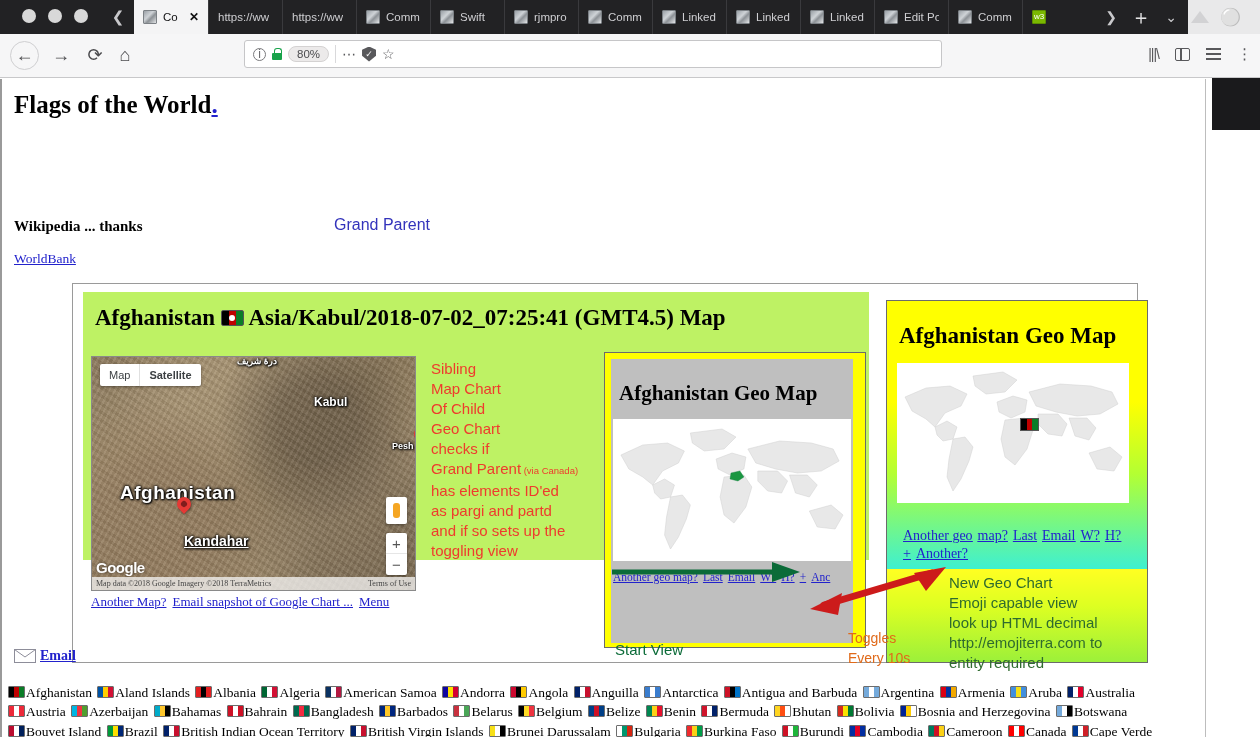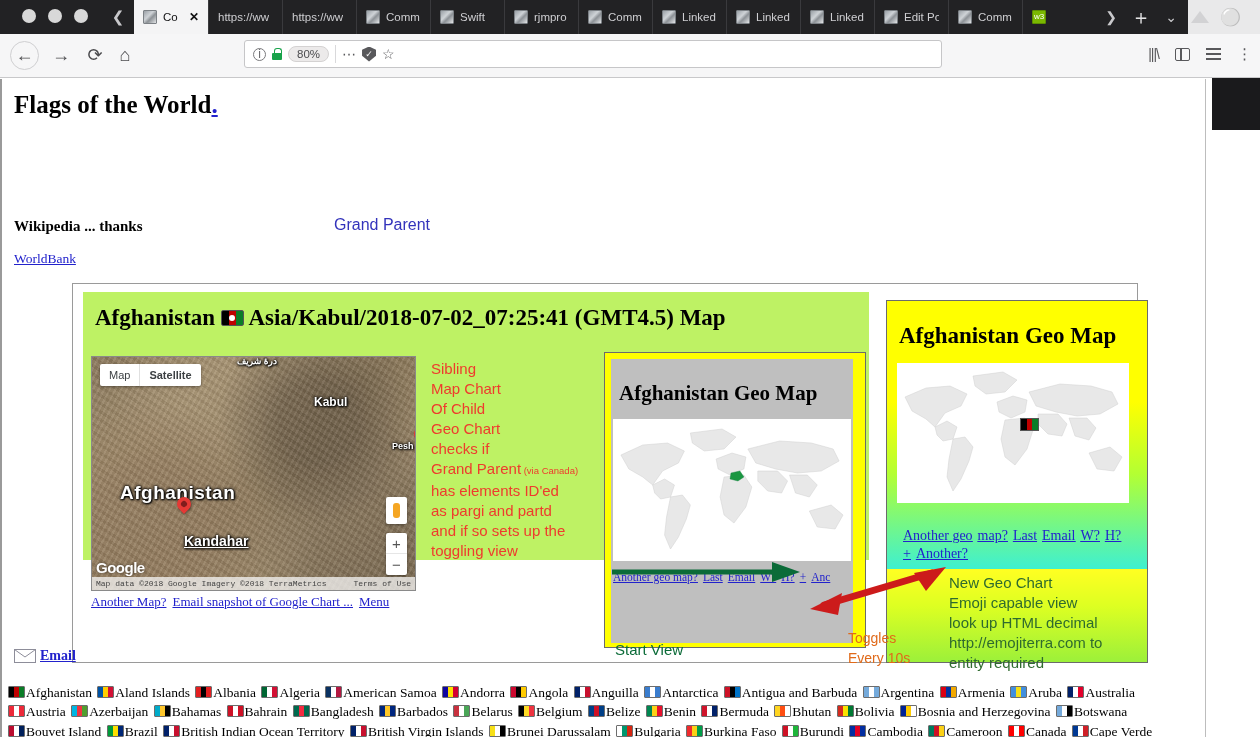--- a/index.html
+++ b/index.html
@@ -276,21 +276,21 @@
   }
   #zoom-controls div:first-child{ border-bottom:1px solid #e6e6e6; }
   #google-watermark {
     position:absolute; left:4px; bottom:14px; font-size:15px;
     font-family:"Liberation Sans", sans-serif; color:#fff; font-weight:bold;
     text-shadow:0 0 3px rgba(0,0,0,.6); letter-spacing:-.5px;
   }
   #map-attrib {
     position:absolute; left:0; right:0; bottom:0; height:13px;
     background:rgba(245,245,245,.75);
-    font-size:8px; color:#444; font-family:Liberation Mono, monospace;
+    font-size:8px; color:#444; font-family:Liberation Serif, serif;
     display:flex; align-items:center; justify-content:space-between; padding:4px 4px;
   }
   #gmap-links {
     position:absolute; left:8px; top:302px; font-size:13px; color:#2222cc;
   }
   #gmap-links a { color:#2222cc; text-decoration:underline; margin-right:6px; }
 
   
   #red-annotation {
     position:absolute; left:348px; top:67px; width:180px;

